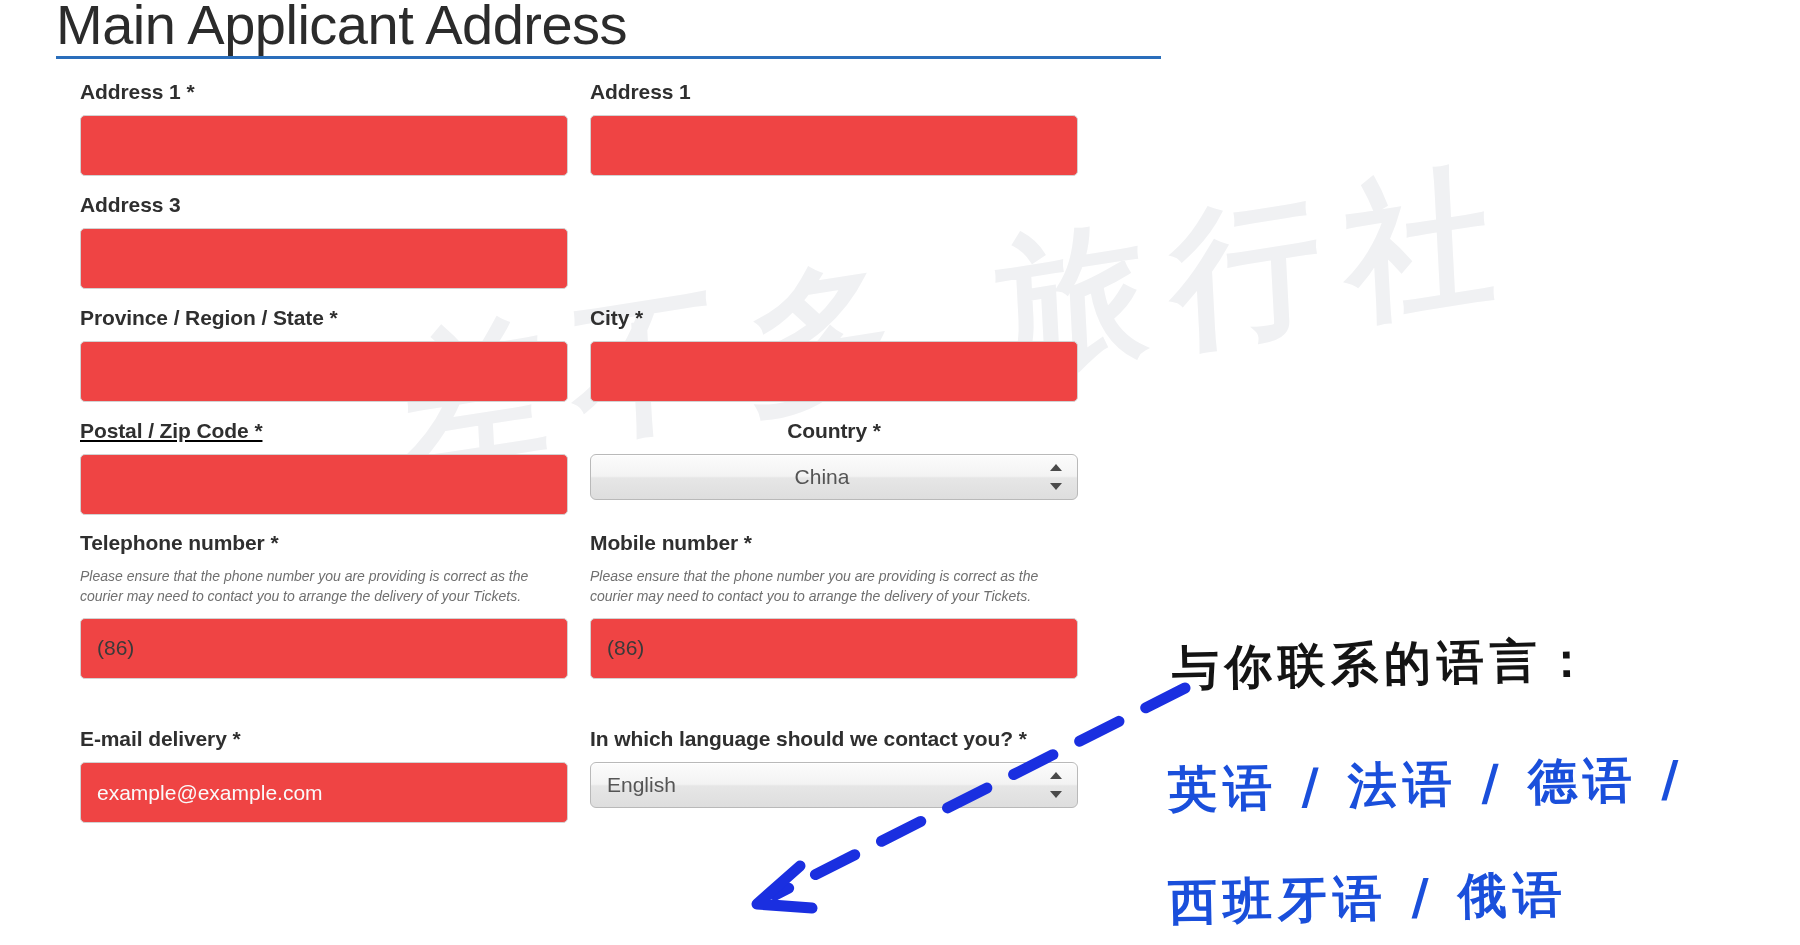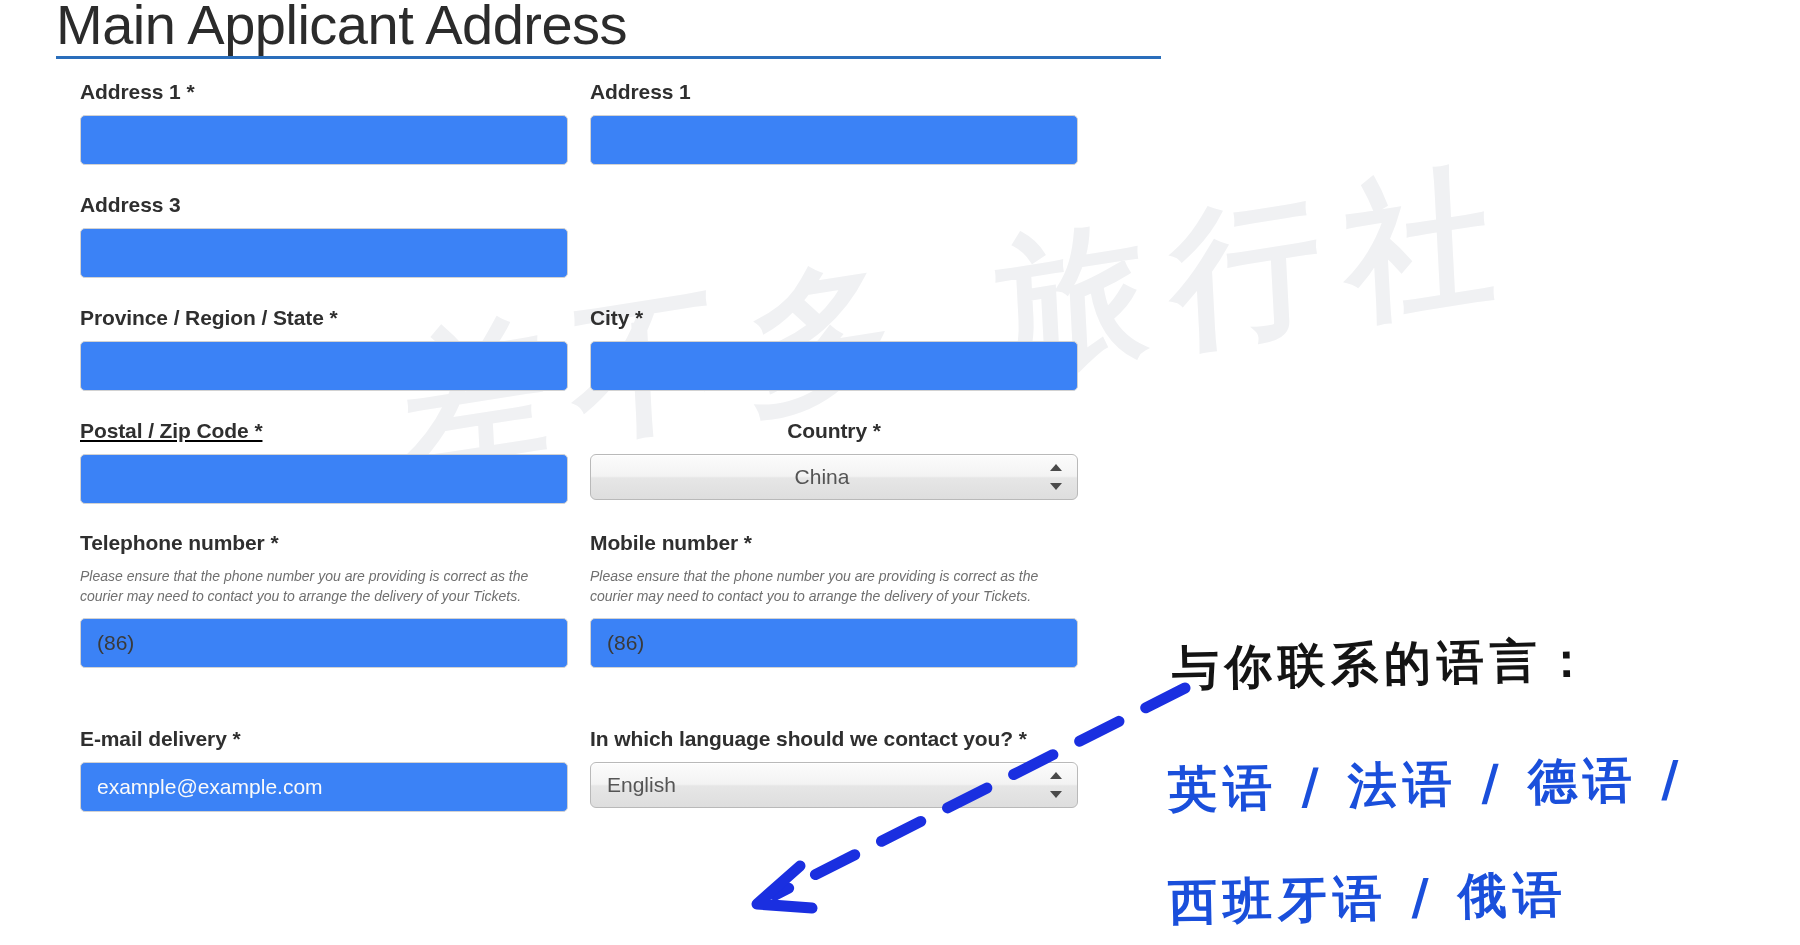--- a/index.html
+++ b/index.html
@@ -84,24 +84,24 @@
     font-size: 14px;
     font-style: italic;
     color: #6f6f6f;
     line-height: 1.45;
     margin: 0 0 11px 0;
     width: 480px;
   }
   .text-input {
     box-sizing: border-box;
     width: 488px;
-    height: 50px;
+    height: 61px;
     border: 1px solid #d2d2d2;
     border-radius: 5px;
-    background: #3b82f6;
+    background: #ef4444;
     font-family: "Liberation Sans", sans-serif;
     font-size: 21px;
     color: #3a3a3a;
     padding: 0 16px;
     outline: none;
     display: block;
   }
   .text-input.value-dark { color: #3a3a3a; }
   .text-input.value-ghost { color: #fafafa; }
   .text-input::placeholder { color: #fafafa; }

